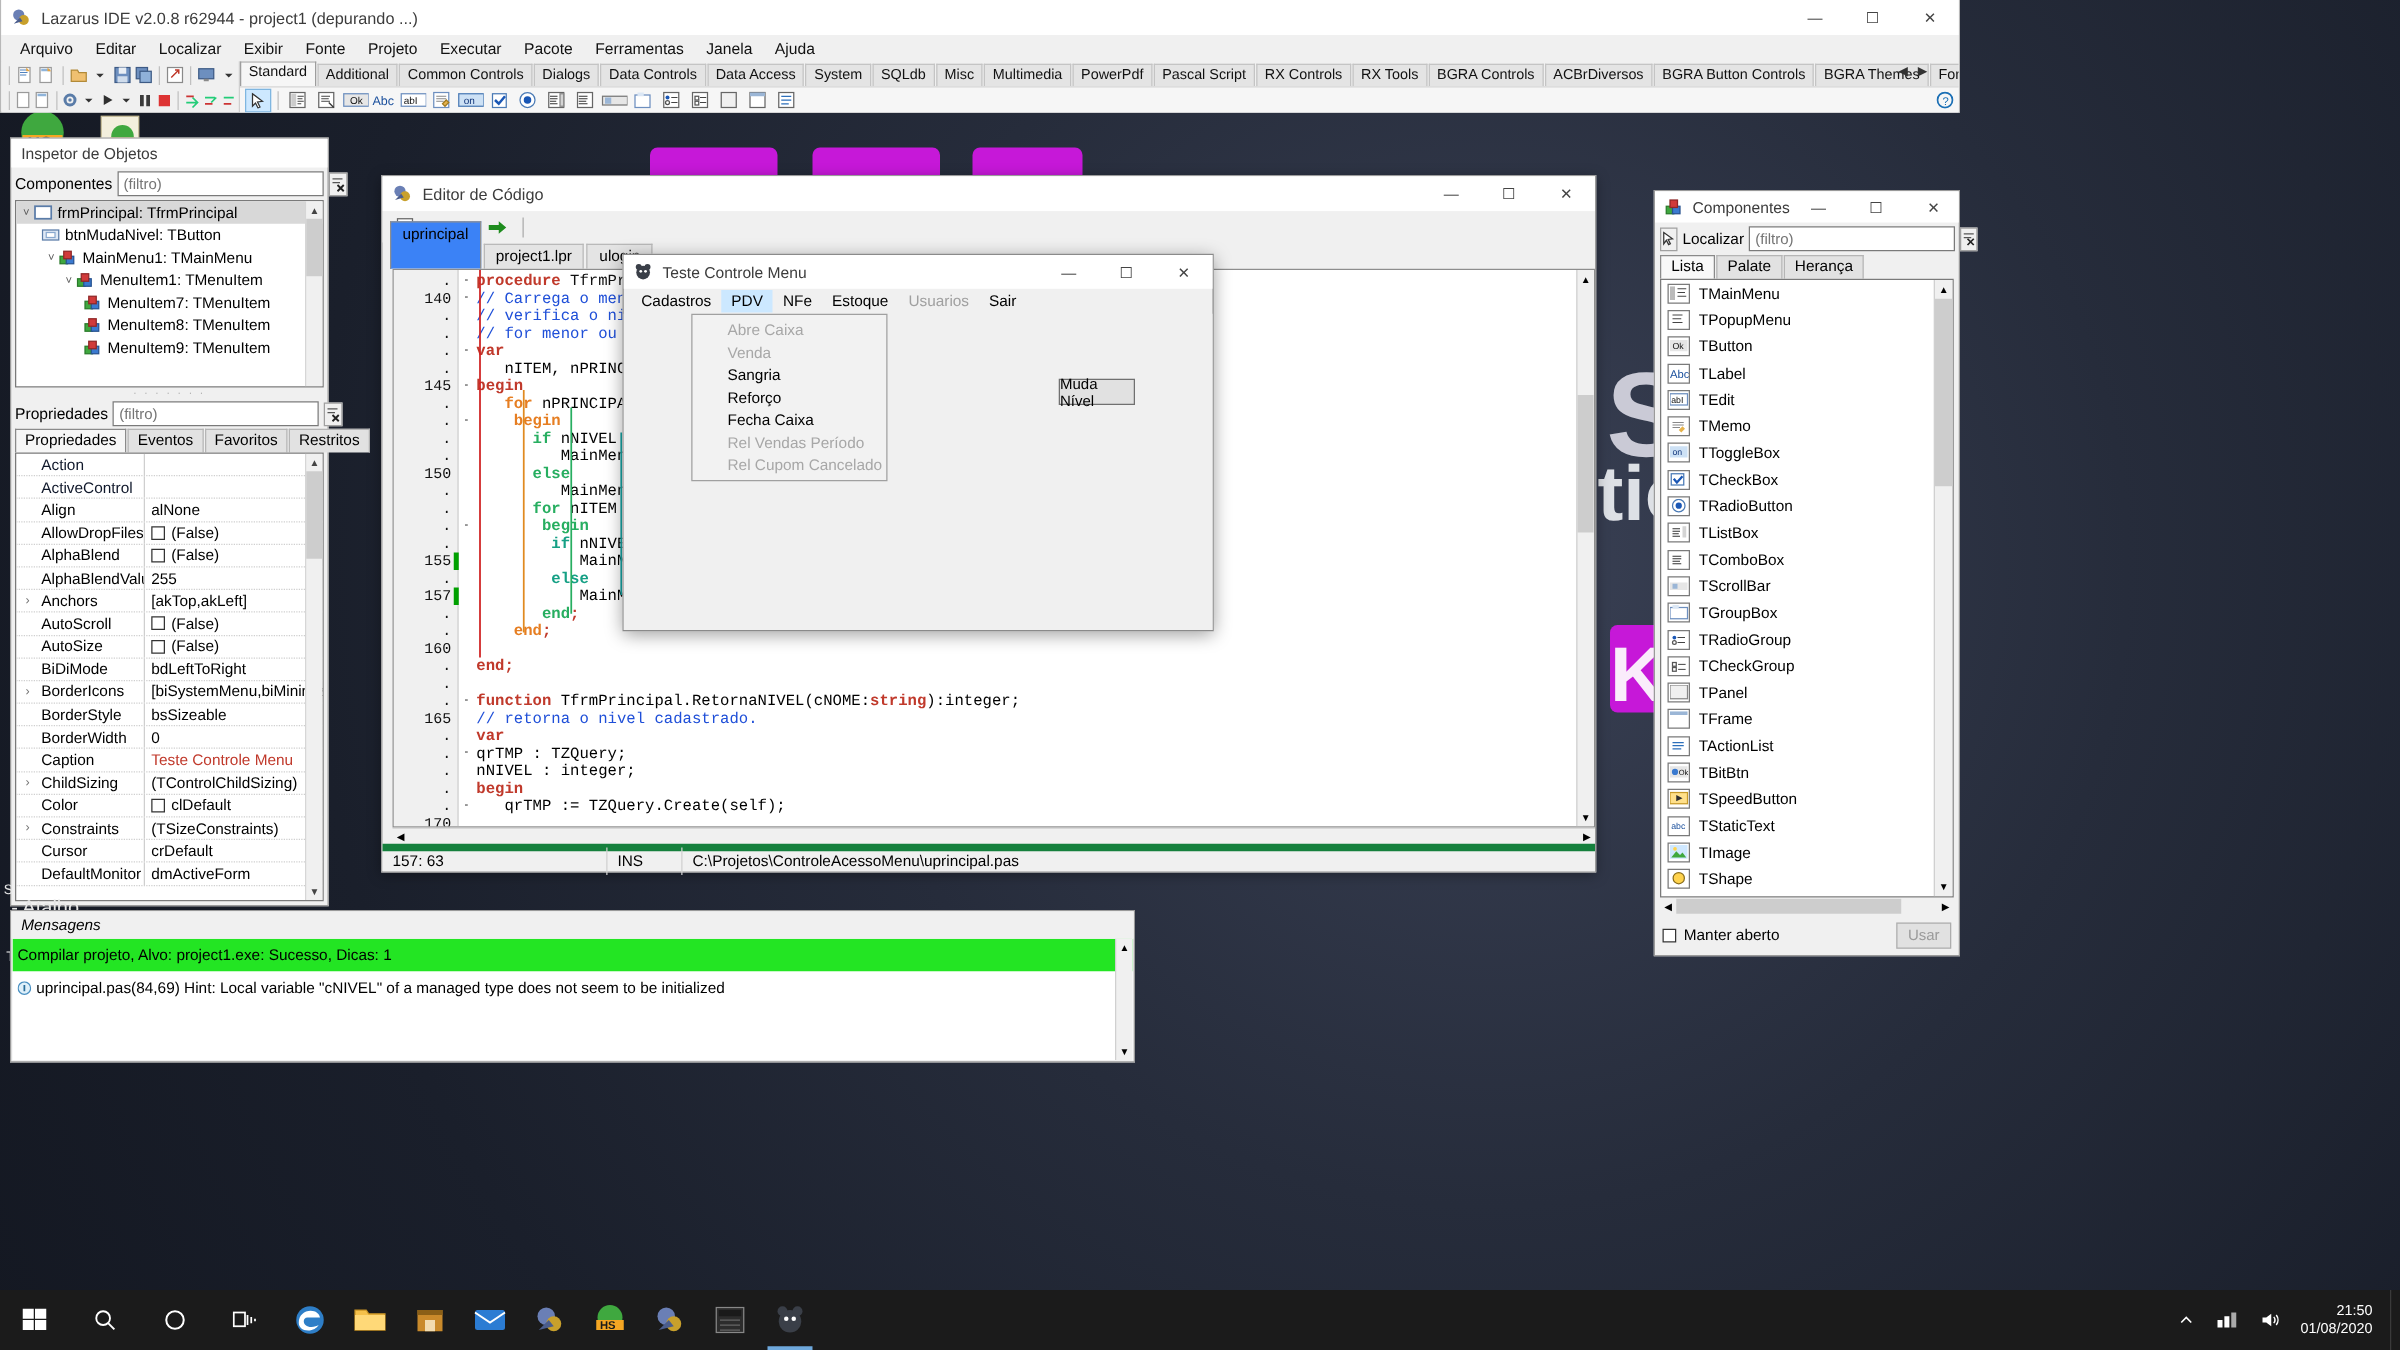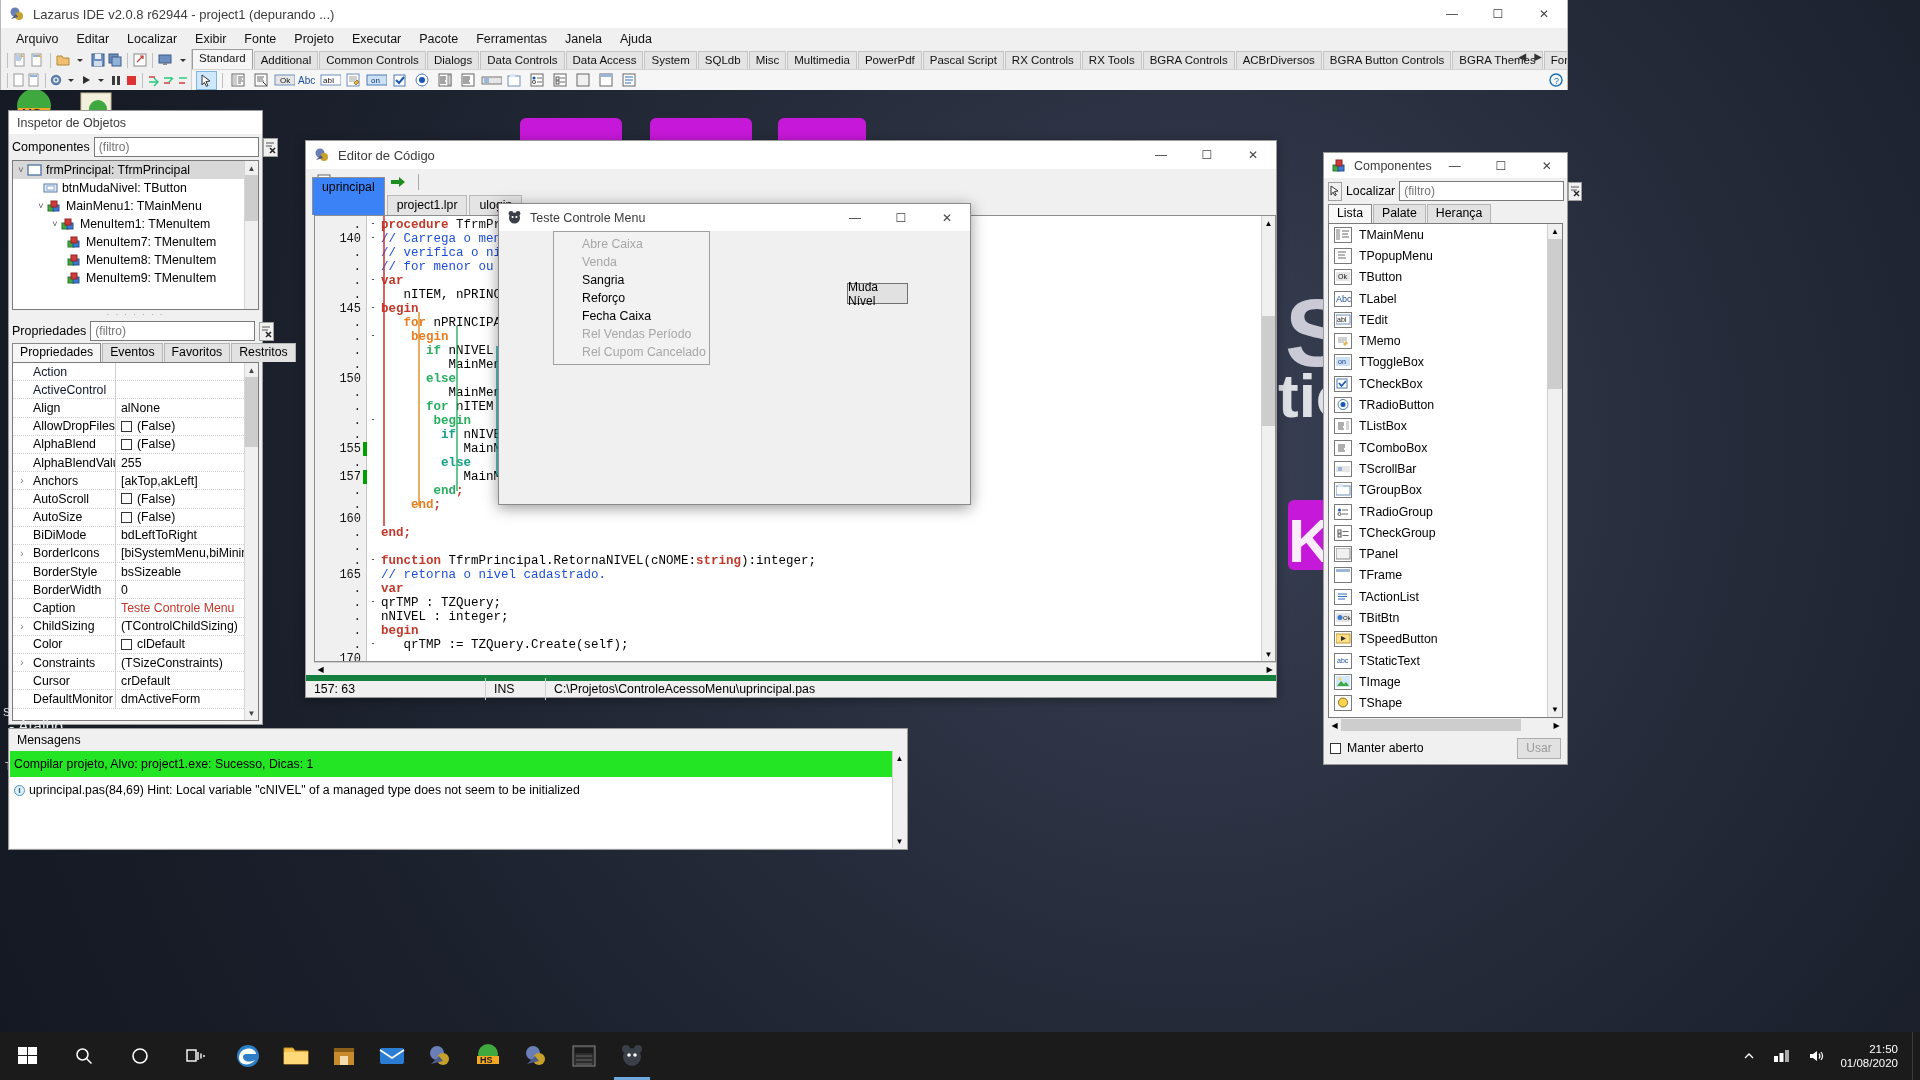--- a/index.html
+++ b/index.html
@@ -175,21 +175,21 @@
   #cp-vsb .thumb{position:absolute;top:15px;left:0;right:0;height:150px;background:#cdcdcd;}
   #cp-hsb{ height:14px; margin:0 4px; background:#f0f0f0; display:flex; align-items:center; }
   #cp-hsb .hthumb{ height:12px; width:180px; background:#cdcdcd; margin-left:13px;}
   #cp-foot{ height:32px; display:flex; align-items:center; padding:0 6px; gap:6px;}
   #cp-foot .lbl{ font-size:12.3px; }
   #cp-usar{ margin-left:auto; width:44px;height:21px; background:#e1e1e1; border:1px solid #adadad;
             display:flex;align-items:center;justify-content:center; color:#9a9a9a; font-size:12px;}
 
   
   #msg{ position:absolute; left:8px; top:728px; width:900px; height:122px; background:#f0f0f0; border:1px solid #9a9a9a; z-index:42;}
-  #msg-title{ height:22px; display:flex; align-items:center; padding-left:8px; background:#f0f0f0; font-size:12.3px;}
+  #msg-title{ height:22px; display:flex; align-items:center; padding-left:8px; background:#f0f0f0; font-size:12.3px;font-style:italic;}
   #msg-body{ position:absolute; left:1px; right:1px; top:22px; bottom:1px; background:#fff; overflow:hidden; font-size:12.3px;}
   .mrow{ height:26px; padding-left:4px; display:flex; align-items:center; gap:4px; white-space:nowrap;}
   .mrow.ok{ background:#23e523; }
   #msg-vsb{ position:absolute; right:0; top:0; bottom:0; width:14px; background:#f0f0f0; border-left:1px solid #d0d0d0;}
   #msg-vsb .ar{height:14px;display:flex;align-items:center;justify-content:center;font-size:8px;}
   .lbl-atalho{ position:absolute; left:9px; top:718px; font-size:16px; color:#e6e6e6; z-index:41;}
   .lbl-s{ position:absolute; left:3px; top:706px; font-size:11px; color:#e6e6e6; z-index:41;}
   .lbl-t{ position:absolute; left:5px; top:760px; font-size:11px; color:#e6e6e6; z-index:41;}
 
   svg{ display:block; }
@@ -560,21 +560,21 @@
   <div id="oi-tree">
     <div class="tr-row sel">
       <span class="tr-exp">˅</span>
       <span class="tr-ic">
           <svg width="15" height="12">
             <rect x="1" y="1" width="13" height="10" fill="#fff" stroke="#5a7ca8" stroke-width="1.4"></rect>
           </svg>
         </span>
       <span>frmPrincipal: TfrmPrincipal</span>
     </div>
-    <div class="tr-row" style="padding-left:18px;">
+    <div class="tr-row" style="padding-left:8px;">
       <span class="tr-exp"></span>
       <span class="tr-ic">
           <svg width="15" height="12">
             <rect x="1" y="2" width="13" height="8" fill="#dfe9f5" stroke="#5a7ca8"></rect>
             <rect x="4" y="4" width="7" height="4" fill="#fff" stroke="#8aa9cf"></rect>
           </svg>
         </span>
       <span>btnMudaNivel: TButton</span>
     </div>
     <div class="tr-row" style="padding-left:22px;">
@@ -964,20 +964,28 @@
         </svg>
     </span>
     <span class="ttl">Teste Controle Menu</span>
     <div class="wincap-btns">
       <div>—</div>
       <div>☐</div>
       <div class="cls">✕</div>
     </div>
   </div>
 
+  <div id="app-menu">
+    <span class="mi">Cadastros</span>
+    <span class="mi sel">PDV</span>
+    <span class="mi">NFe</span>
+    <span class="mi">Estoque</span>
+    <span class="mi dis">Usuarios</span>
+    <span class="mi">Sair</span>
+  </div>
 
   <div id="app-client">
     <div id="dropdown">
       <div class="di dis">Abre Caixa</div>
       <div class="di dis">Venda</div>
       <div class="di">Sangria</div>
       <div class="di">Reforço</div>
       <div class="di">Fecha Caixa</div>
       <div class="di dis">Rel Vendas Período</div>
       <div class="di dis">Rel Cupom Cancelado</div>

